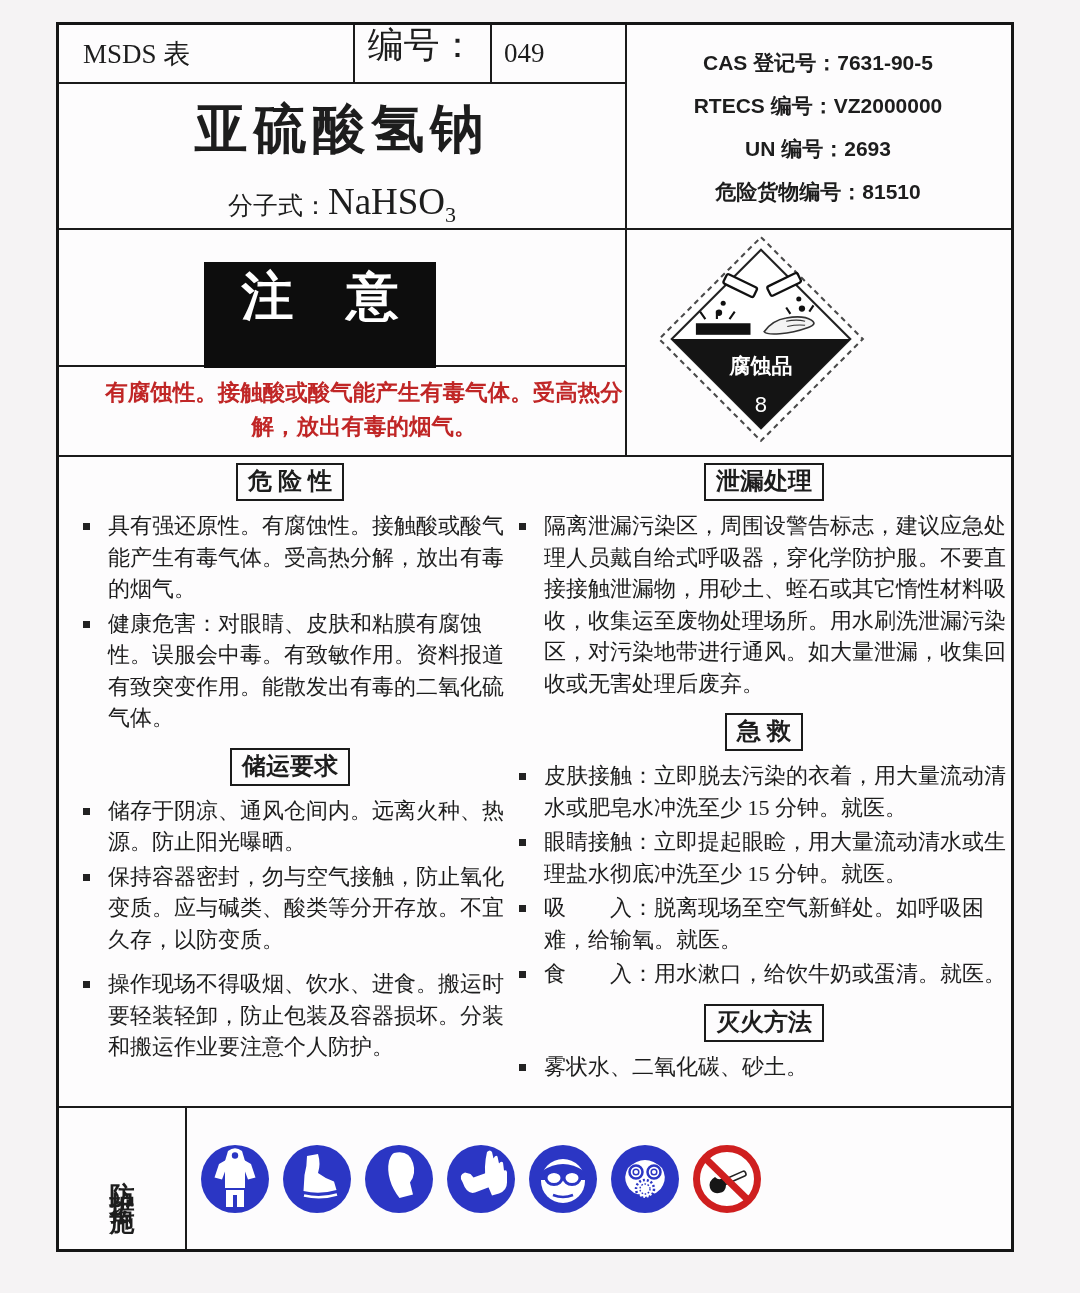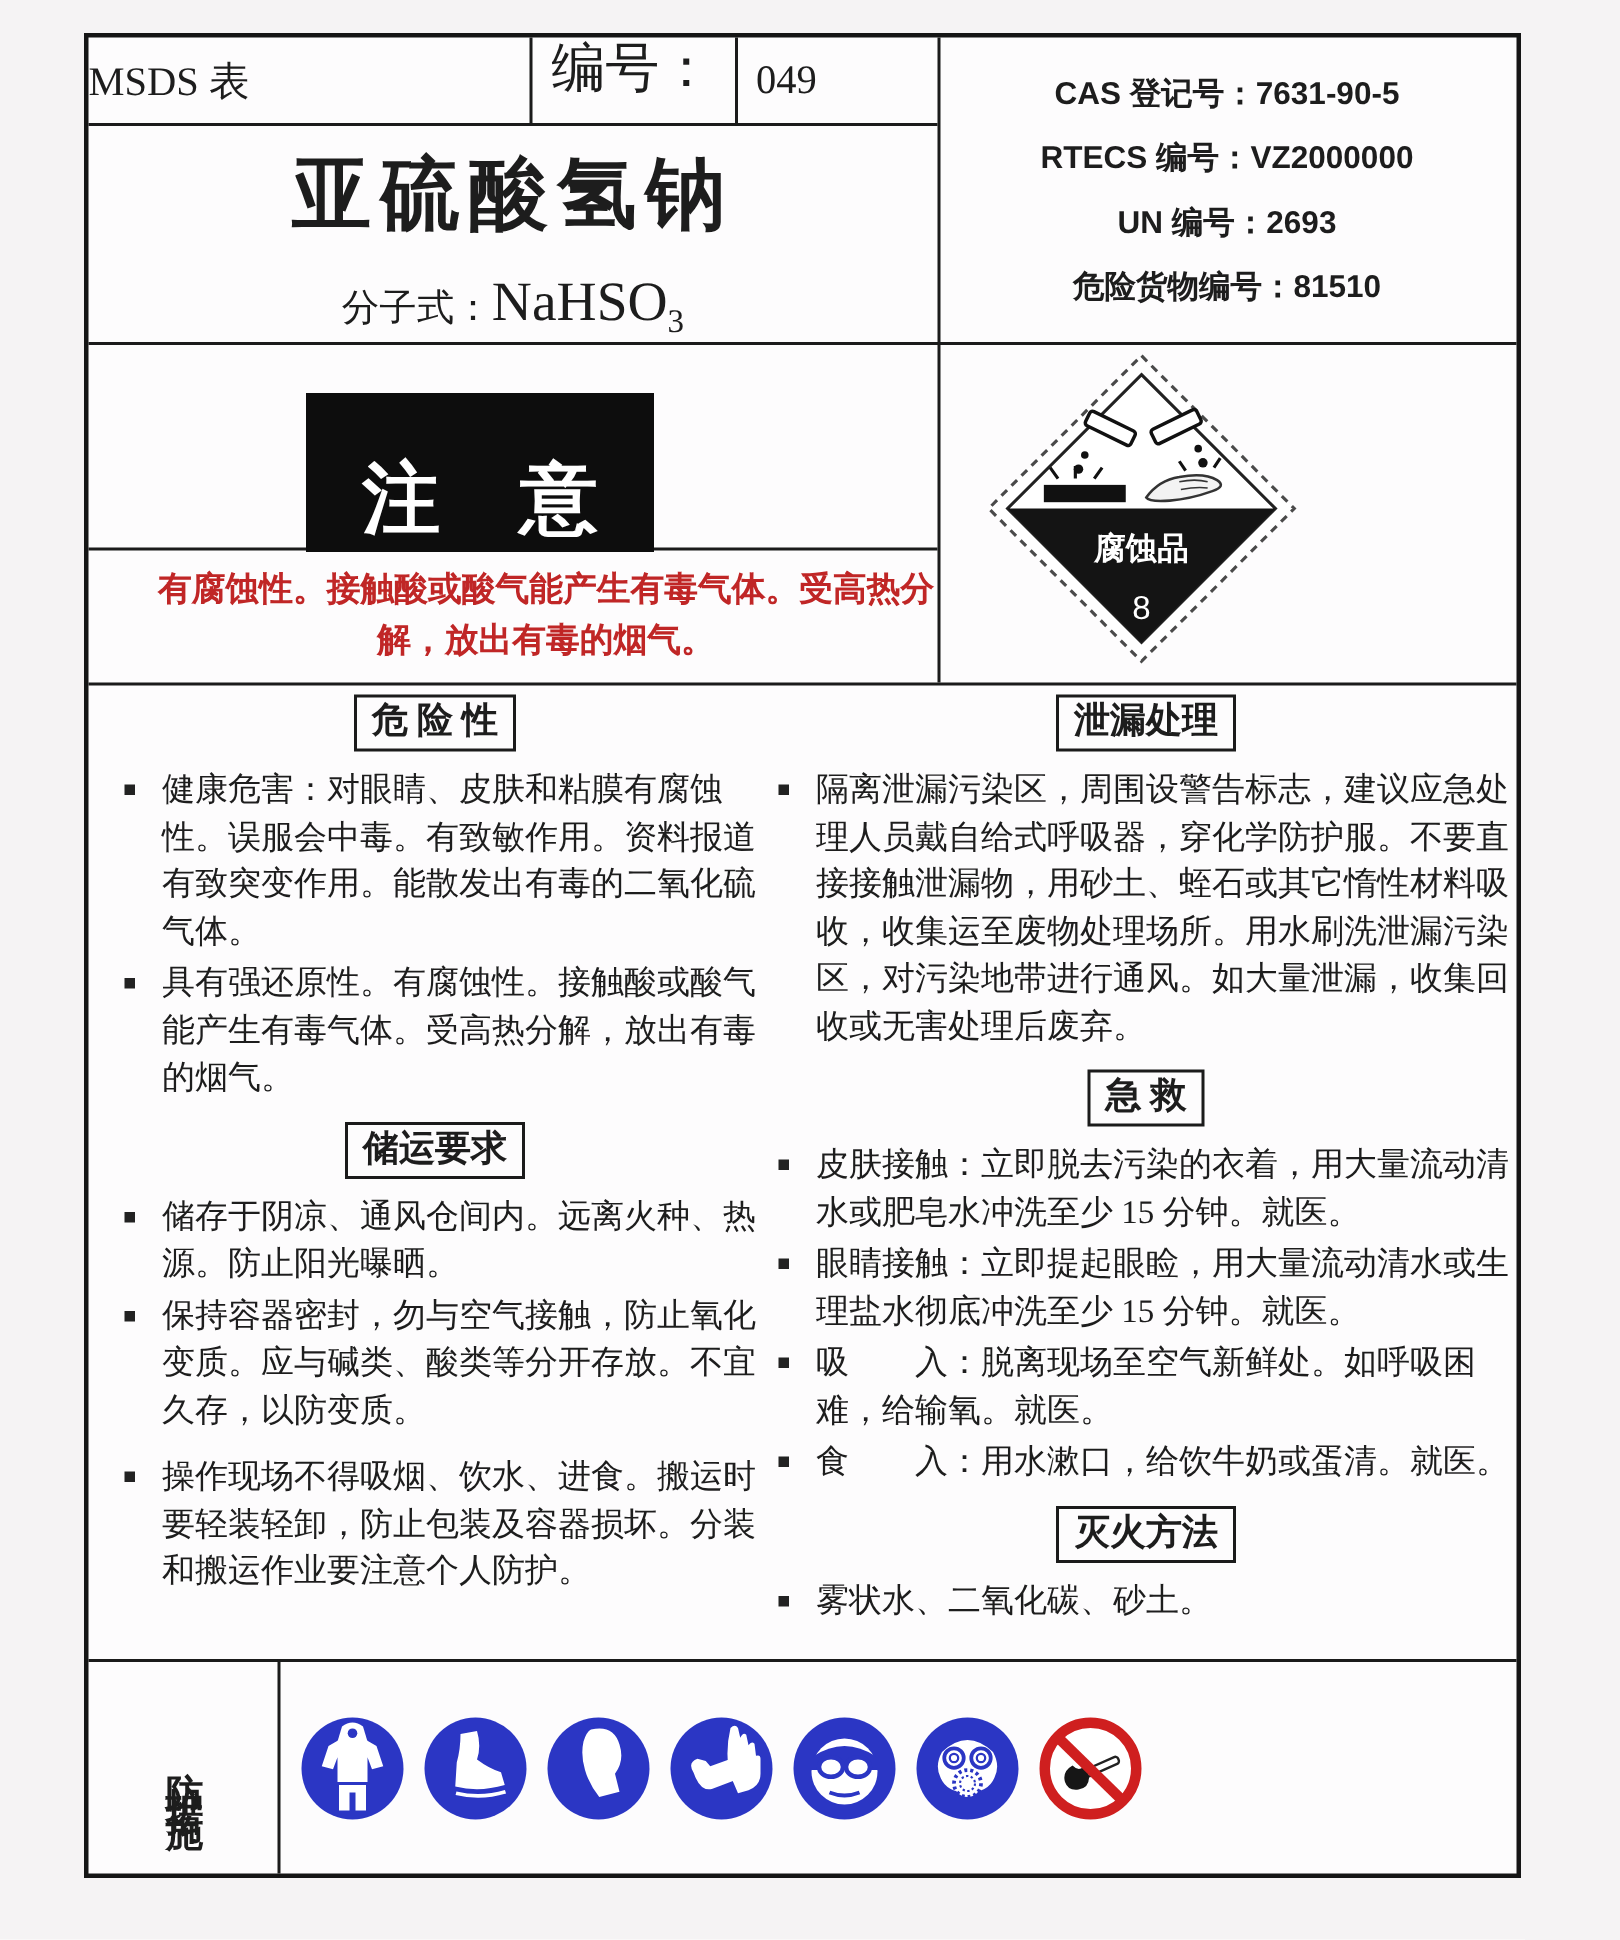--- a/index.html
+++ b/index.html
@@ -20,39 +20,39 @@
     position:absolute;left:56px;top:22px;
     width:958px;height:1230px;
     border:3px solid #151515;
     background:#fdfcfd;
   }
   .hline,.vline{position:absolute;background:var(--ink);}
   .hline{height:2px;}
   .vline{width:2px;}
 
   
-  #cell-msds-label{position:absolute;left:0;top:0;width:294px;height:57px;display:flex;align-items:center;font-size:27px;}
+  #cell-msds-label{position:absolute;left:0;top:0;width:294px;height:57px;display:flex;align-items:center;padding-left:24px;font-size:27px;}
   #cell-number-label{position:absolute;left:294px;top:0;width:137px;height:41px;display:flex;align-items:center;justify-content:center;font-size:36px;}
   #cell-number-value{position:absolute;left:431px;top:0;width:135px;height:57px;display:flex;align-items:center;padding-left:14px;font-size:27px;}
 
   
   #cell-name{position:absolute;left:0;top:57px;width:566px;height:146px;text-align:center;}
   #chem-name{margin-top:12px;font-size:53px;font-weight:bold;letter-spacing:6px;}
   #formula-line{margin-top:14px;}
   #formula-label{font-size:25px;}
   #formula-value{font-size:37px;}
   #formula-value sub{font-size:22px;}
 
   
   #cell-ids{position:absolute;left:566px;top:0;width:386px;height:203px;display:flex;flex-direction:column;justify-content:center;align-items:center;gap:12px;}
   .id-line{font-family:"Liberation Sans","DejaVu Sans",sans-serif;font-weight:bold;font-size:21px;line-height:31px;}
 
   
   #cell-signal{position:absolute;left:0;top:203px;width:566px;height:137px;display:flex;align-items:center;justify-content:center;}
-  #signal-box{width:232px;height:106px;background:#0d0d0d;display:flex;align-items:flex-end;justify-content:center;transform:translateX(-22px);margin-top:36px;}
+  #signal-box{width:232px;height:106px;background:#0d0d0d;display:flex;align-items:flex-start;justify-content:center;transform:translateX(-22px);margin-top:36px;}
   #signal-text{color:#fff;font-size:52px;font-weight:bold;letter-spacing:20px;text-indent:20px;}
 
   
   #cell-warning{position:absolute;left:0;top:340px;width:566px;height:90px;display:flex;align-items:center;justify-content:flex-start;padding-left:44px;}
   #warning-text{width:545px;text-align:center;color:var(--warning-red);font-weight:bold;font-size:22.5px;line-height:34px;}
 
   
   #cell-diamond{position:absolute;left:566px;top:203px;width:386px;height:227px;}
   #diamond-svg{position:absolute;left:31px;top:6px;}
 
@@ -146,22 +146,22 @@
       <text class="dia-sans" x="100" y="132" text-anchor="middle" fill="#fff" font-size="20" font-weight="bold">腐蚀品</text>
       <text class="dia-sans" x="100" y="170" text-anchor="middle" fill="#fff" font-size="21">8</text>
     </svg>
   </div>
 
   <div id="col-left" class="col">
     <div class="sec-head">
       <span class="sec-title">危 险 性</span>
     </div>
     <ul class="blist">
+      <li>具有强还原性。有腐蚀性。接触酸或酸气能产生有毒气体。受高热分解，放出有毒的烟气。</li>
       <li>健康危害：对眼睛、皮肤和粘膜有腐蚀性。误服会中毒。有致敏作用。资料报道有致突变作用。能散发出有毒的二氧化硫气体。</li>
-      <li>具有强还原性。有腐蚀性。接触酸或酸气能产生有毒气体。受高热分解，放出有毒的烟气。</li>
     </ul>
     <div class="sec-head mt">
       <span class="sec-title">储运要求</span>
     </div>
     <ul class="blist">
       <li>储存于阴凉、通风仓间内。远离火种、热源。防止阳光曝晒。</li>
       <li>保持容器密封，勿与空气接触，防止氧化变质。应与碱类、酸类等分开存放。不宜久存，以防变质。</li>
       <li class="spaced">操作现场不得吸烟、饮水、进食。搬运时要轻装轻卸，防止包装及容器损坏。分装和搬运作业要注意个人防护。</li>
     </ul>
   </div>

